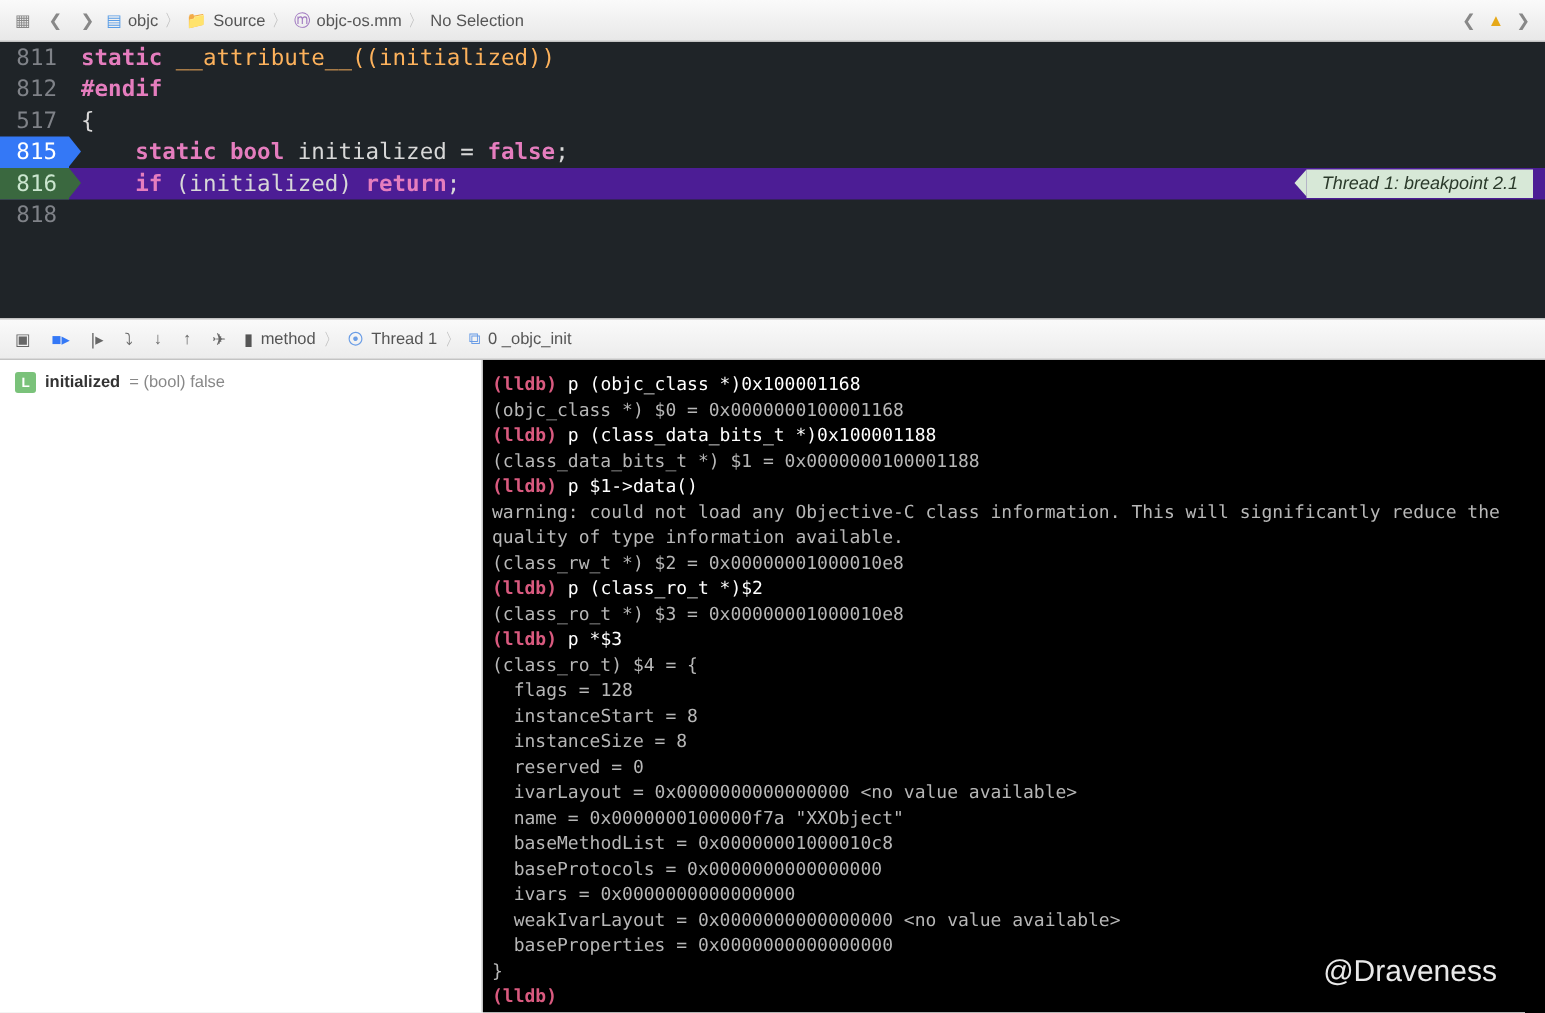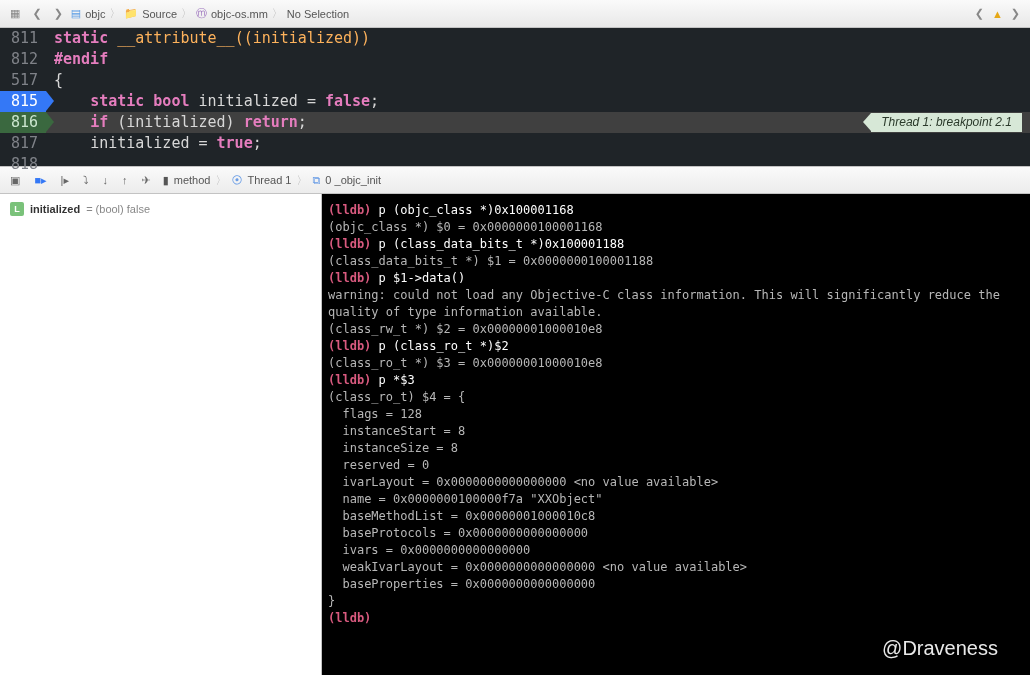--- a/index.html
+++ b/index.html
@@ -41,21 +41,21 @@
 
 
 .editor {
   background: #1f2428;
   color: #d8d8d8;
   font-family: Menlo, Monaco, monospace;
   font-size: 15px;
   line-height: 21px;
   display: flex;
   flex-direction: column;
-  height: 138px;
+  height: 184px;
   position: relative;
 }
 .code-line {
   display: flex;
   align-items: stretch;
   position: relative;
 }
 .gutter {
   width: 46px;
   text-align: right;
@@ -77,21 +77,21 @@
 .code-line.current .gutter::after {
   content: '';
   position: absolute;
   right: -8px;
   top: 0;
   border-top: 10.5px solid transparent;
   border-bottom: 10.5px solid transparent;
   border-left: 8px solid #3478f6;
 }
 .code-line.step {
-  background: #404040;
+  background: #4c1d95;
 }
 .code-line.step .gutter {
   background: #3a683f;
   color: #cbe6cf;
   position: relative;
 }
 .code-line.step .gutter::after {
   content: '';
   position: absolute;
   right: -8px;
@@ -243,24 +243,20 @@
   <div class="code-line current">
     <div class="gutter">815</div>
     <div class="code">    <span class="tok-kw">static</span> <span class="tok-type">bool</span> <span class="tok-id">initialized</span> <span class="tok-punc">=</span> <span class="tok-bool">false</span><span class="tok-punc">;</span></div>
   </div>
   <div class="code-line step">
     <div class="gutter">816</div>
     <div class="code">    <span class="tok-kw">if</span> <span class="tok-punc">(initialized)</span> <span class="tok-kw">return</span><span class="tok-punc">;</span></div>
     <div class="breakpoint-pill">Thread 1: breakpoint 2.1</div>
   </div>
   <div class="code-line">
-    <div class="gutter">817</div>
-    <div class="code">    <span class="tok-id">initialized</span> <span class="tok-punc">=</span> <span class="tok-bool">true</span><span class="tok-punc">;</span></div>
-  </div>
-  <div class="code-line">
     <div class="gutter">818</div>
     <div class="code"></div>
   </div>
 </div>
 
 <div class="debugbar">
   <span class="dbg-btn">▣</span>
   <span class="dbg-btn blue">■▸</span>
   <span class="dbg-btn">|▸</span>
   <span class="dbg-btn">⤵</span>

